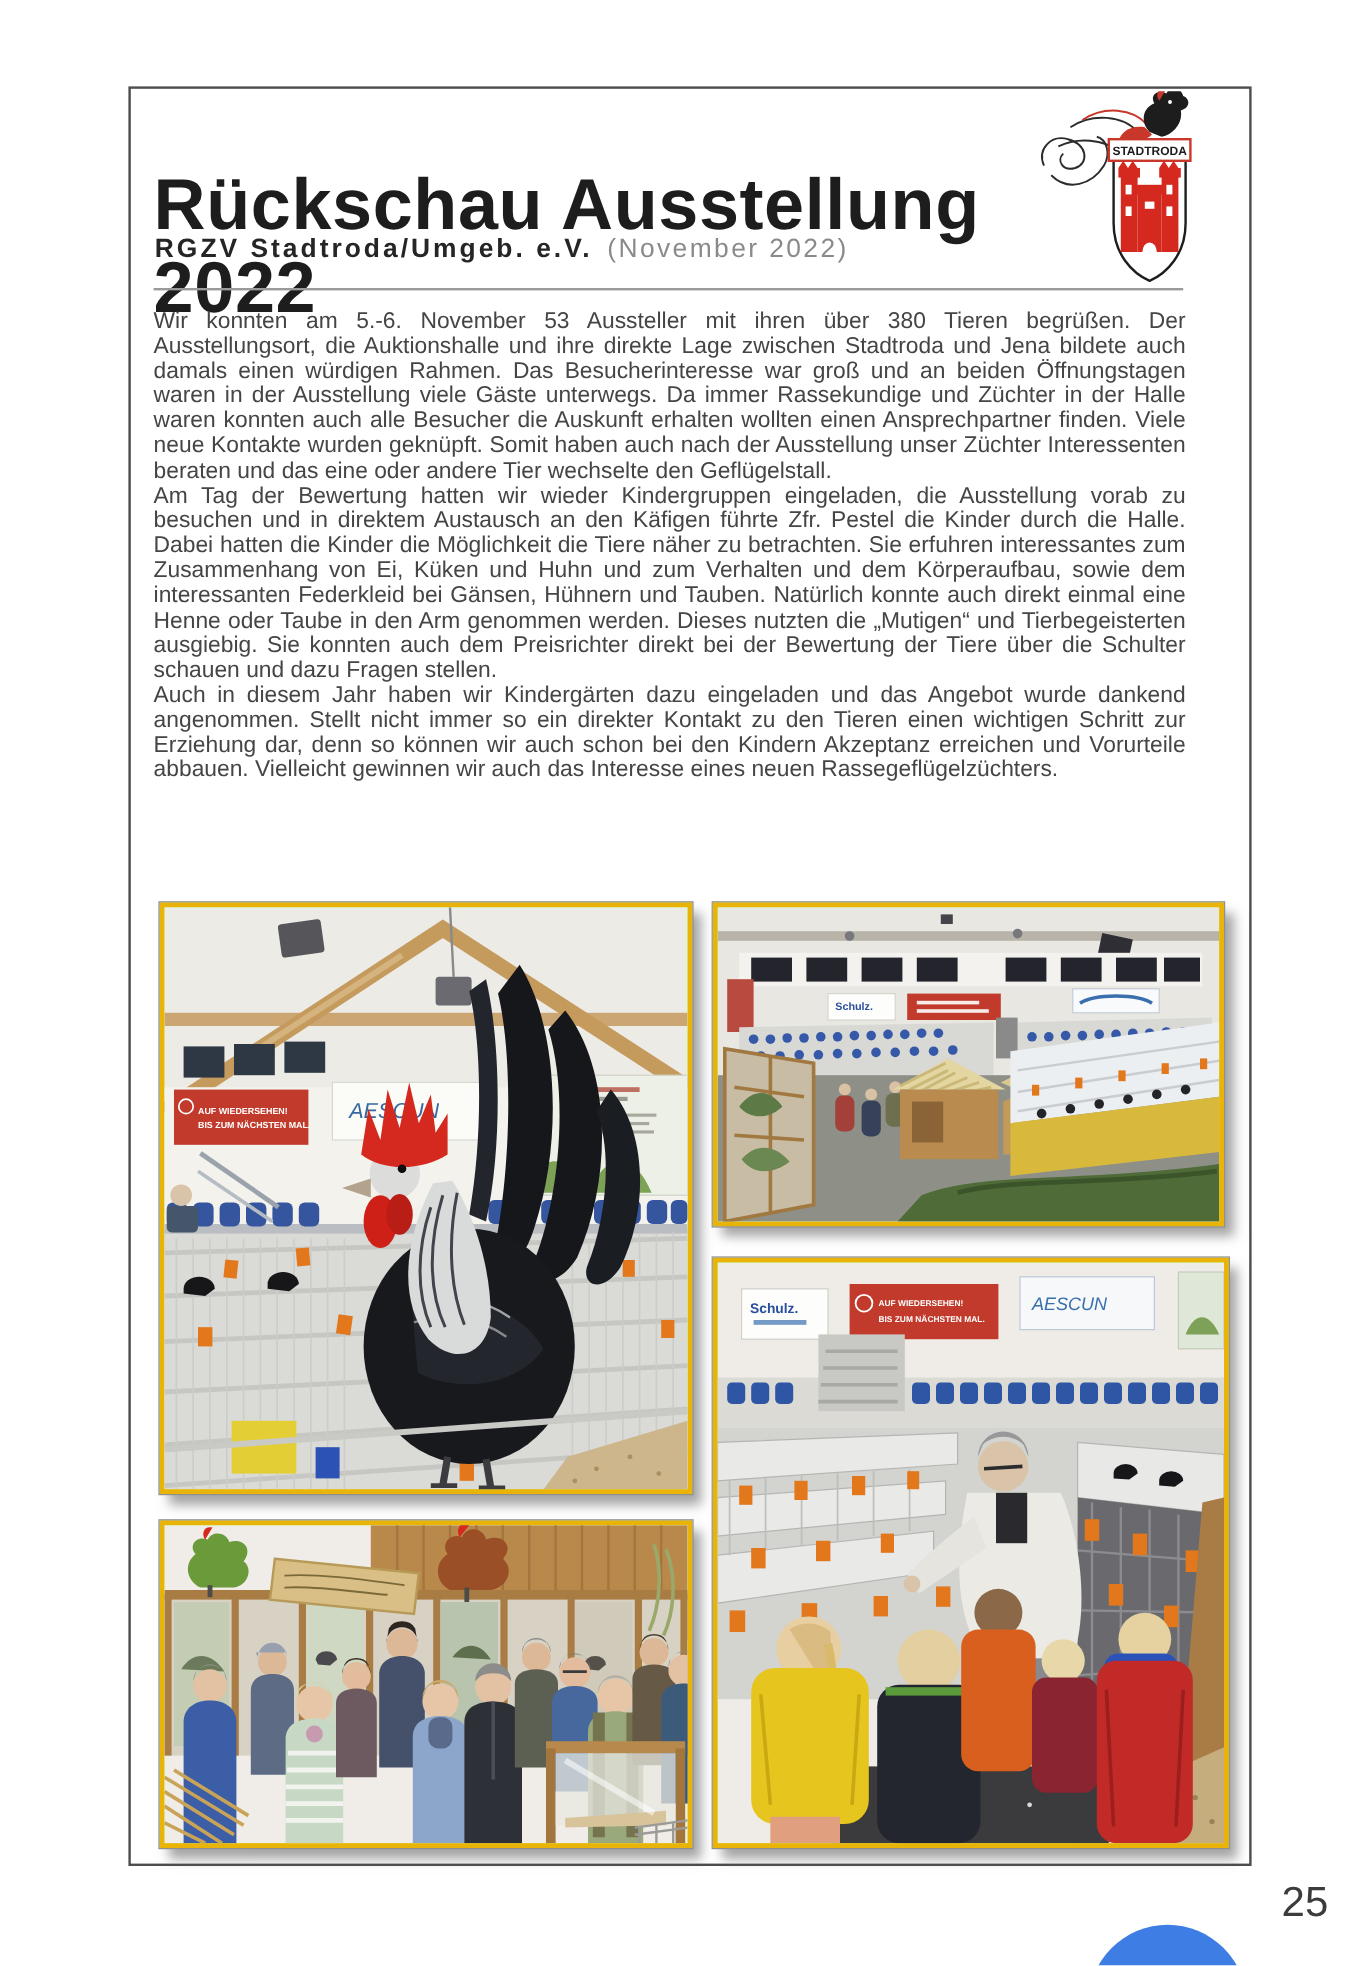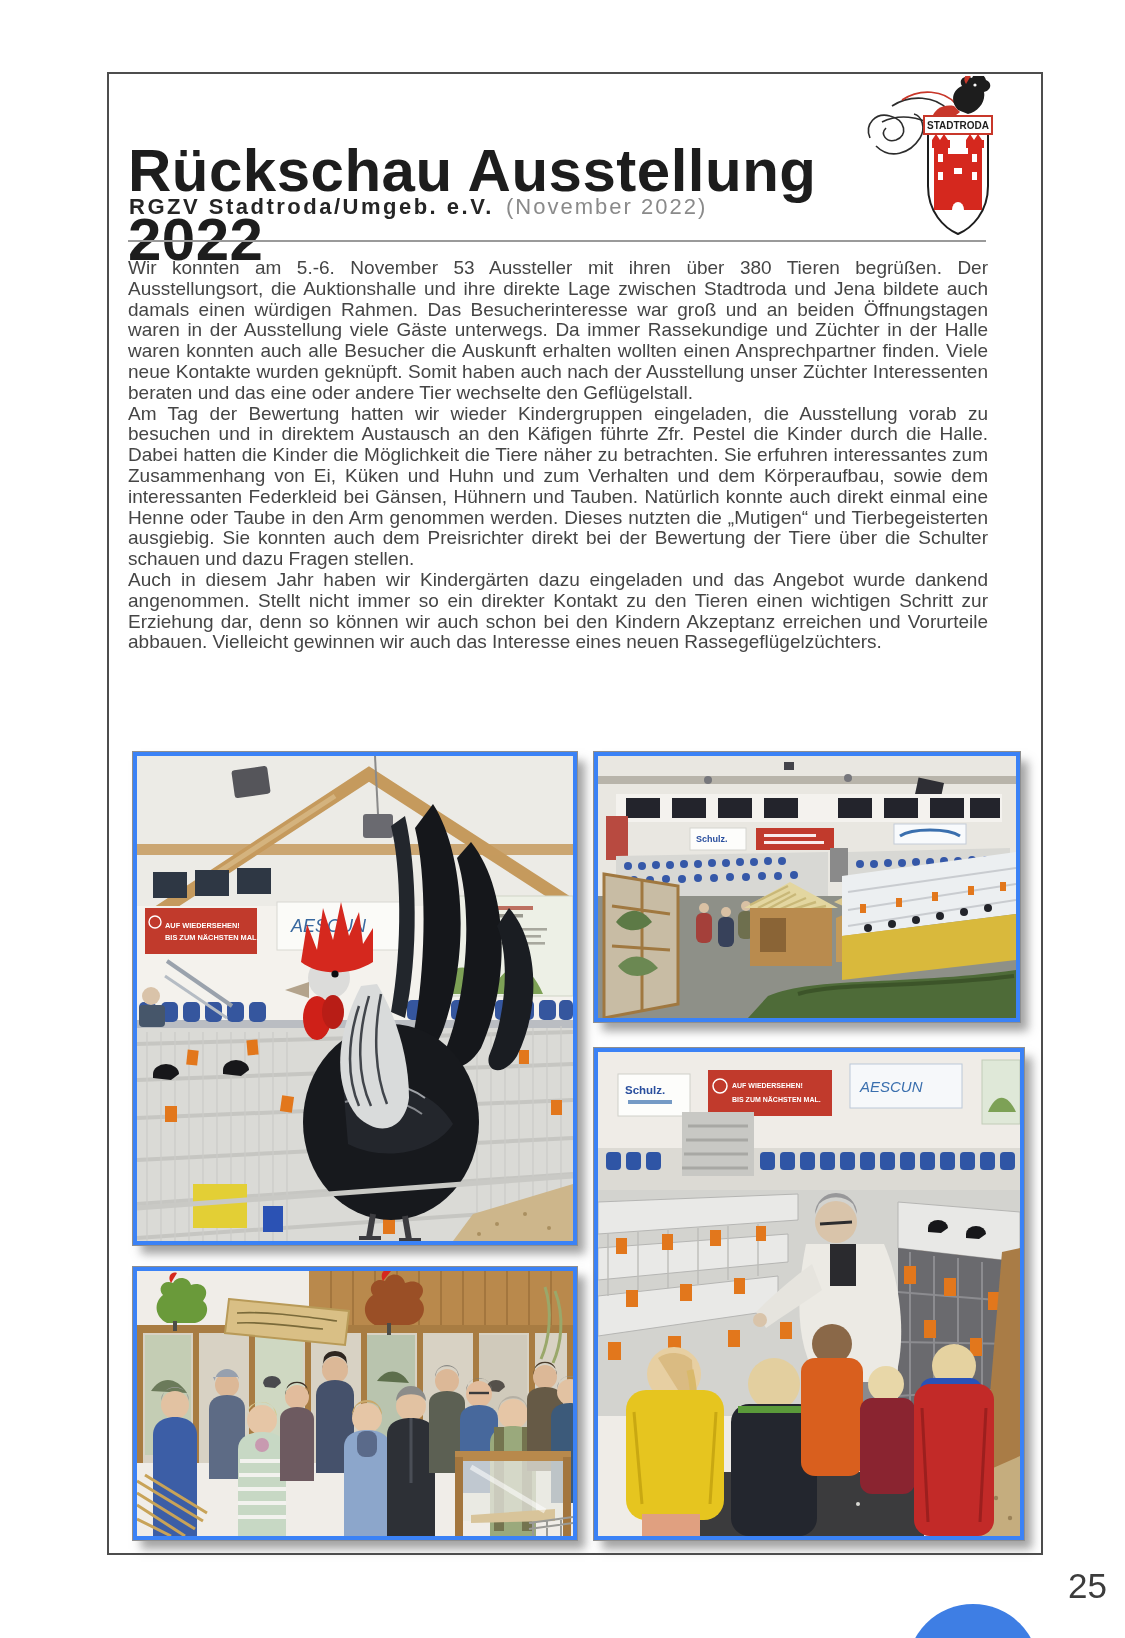--- a/index.html
+++ b/index.html
@@ -10,21 +10,21 @@
   .title{position:absolute;left:128px;top:96px;width:760px;font-size:60px;font-weight:600;
          color:#1d1d1d;letter-spacing:.5px;}
   .subtitle{position:absolute;left:129px;top:194px;width:760px;font-size:22px;color:#222;}
   .subtitle .club{font-weight:700;letter-spacing:2.5px;color:#252525;}
   .subtitle .date{font-weight:400;letter-spacing:2px;color:#8a8a8a;margin-left:6px;}
   .rule{position:absolute;left:128px;top:240px;width:858px;height:0;border-top:2px solid #9a9a9a;}
   .logo{position:absolute;left:862px;top:76px;width:134px;height:168px;}
   .bodytext{position:absolute;left:128px;top:258px;width:860px;color:#454545;
             font-size:19px;line-height:20.8px;text-align:justify;hyphens:auto;}
   .bodytext p{margin:0;}
-  .photo{position:absolute;background:#bef264;border:4px solid #3b82f6;outline:1px solid #8f8f8f;
+  .photo{position:absolute;background:#bef264;border:4px solid #eab308;outline:1px solid #8f8f8f;
          box-shadow:8px 9px 9px rgba(90,90,90,.55);box-sizing:content-box;}
   .photo svg{display:block;}
   .ph-rooster{left:133px;top:752px;width:436px;height:485px;}
   .ph-hall{left:594px;top:752px;width:418px;height:262px;}
   .ph-children{left:594px;top:1048px;width:422px;height:484px;}
   .ph-group{left:133px;top:1267px;width:436px;height:265px;}
   .page-number{position:absolute;left:1040px;top:1566px;width:60px;font-size:35px;color:#3c3c3c;
                text-align:left;font-weight:400;margin-left:28px;}
   .blue-circle{position:absolute;left:907px;top:1604px;width:132px;height:132px;border-radius:50%;}
   svg text{font-family:"Liberation Sans",sans-serif;}

